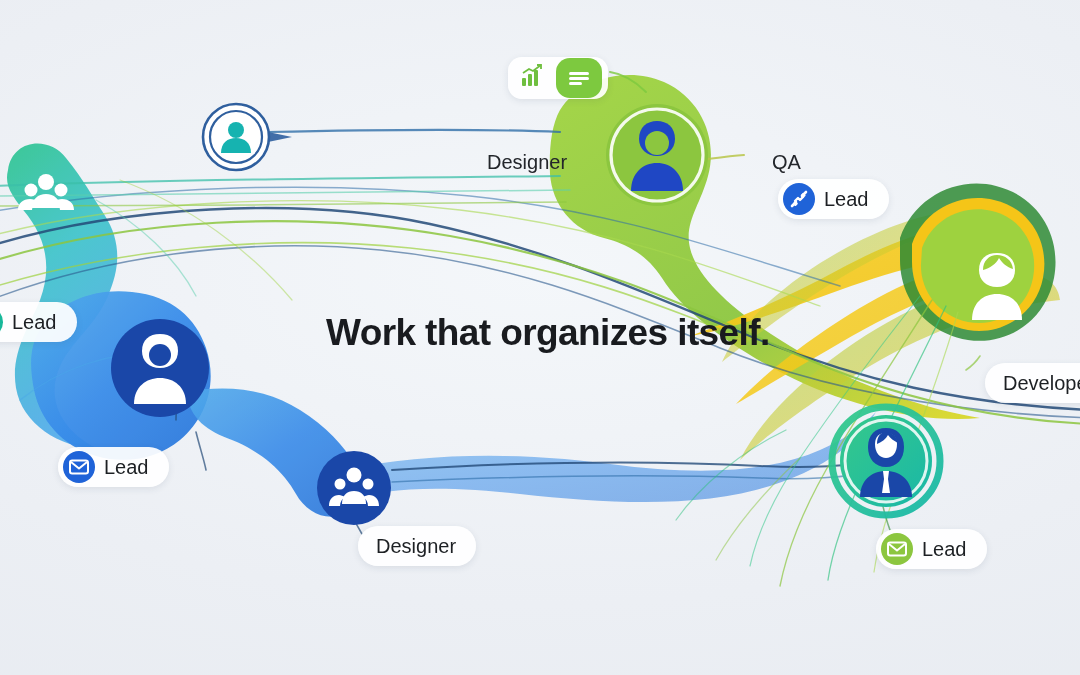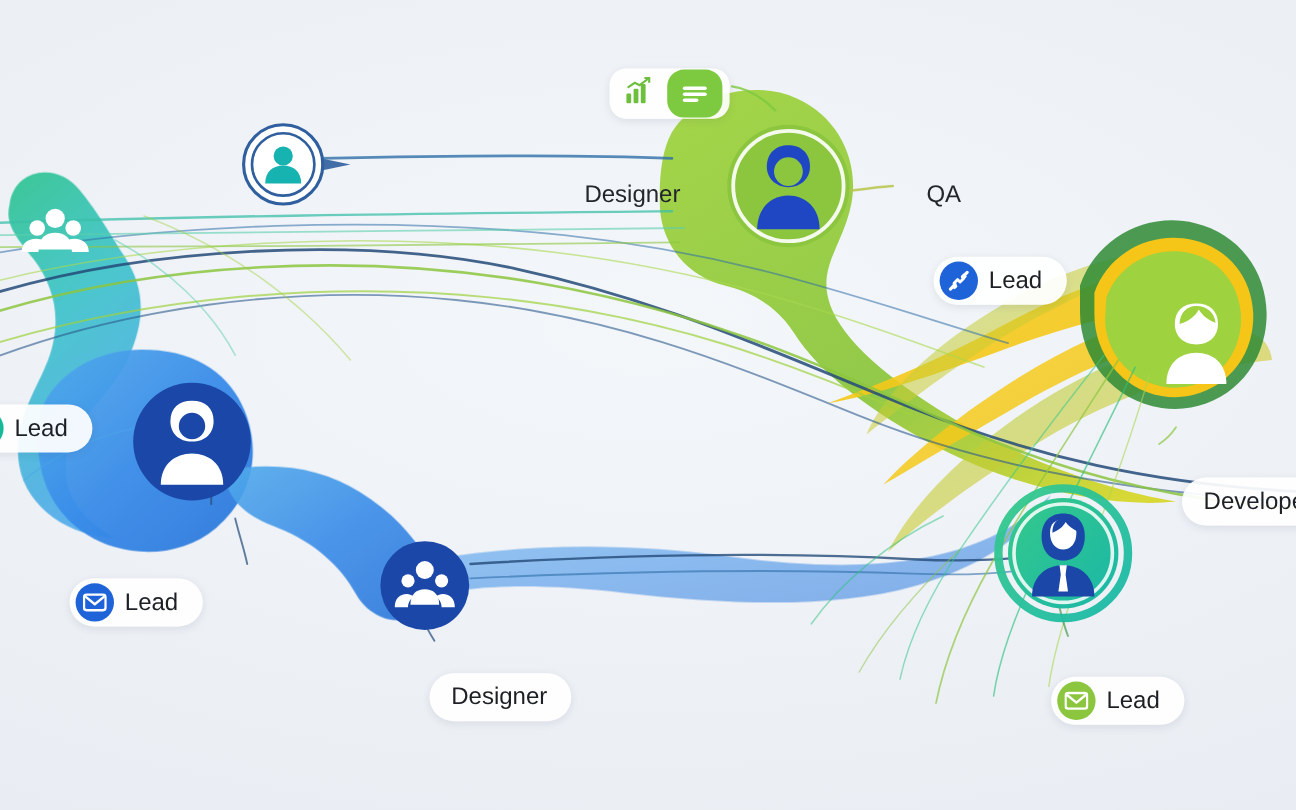--- a/index.html
+++ b/index.html
@@ -49,21 +49,20 @@
     display:flex;
     align-items:center;
     gap:9px;
     height:40px;
     padding:0 20px 0 5px;
     border-radius:22px;
     background:rgba(255,255,255,0.93);
     box-shadow:0 2px 7px rgba(40,60,90,0.10);
     z-index:39;
     white-space:nowrap;
-    margin-top:35px;
   }
   .pill.bare { padding-left:18px; }
   .pill .ptext {
     font-size:20px;
     color:#1d2024;
     line-height:1;
   }
   .pill .pico {
     width:32px; height:32px;
     border-radius:50%;
@@ -303,20 +302,21 @@
   <div class="node" style="left:952px; top:240px;">
     <svg width="90" height="90" viewBox="0 0 90 90">
       <path d="M27,30 C27,19 34,13 45,13 C56,13 63,19 63,30 C63,40 56,47 45,47
                C34,47 27,40 27,30 Z" fill="#ffffff"></path>
       <path d="M45,15 C53,15 60,20 61,29 C55,27 50,23 47,18 C44,24 38,28 31,30
                C31,21 37,15 45,15 Z" fill="#9ed23f"></path>
       <path d="M20,80 C20,63 31,54 45,54 C59,54 70,63 70,80 Z" fill="#ffffff"></path>
     </svg>
   </div>
 
+  <div class="headline">Work that organizes itself.</div>
 
   <div class="plainlabel" style="left:487px; top:151px;">Designer</div>
   <div class="plainlabel" style="left:772px; top:151px;">QA</div>
 
   <div class="chipgroup" style="left:508px; top:57px;">
     <span class="pico" style="width:28px;height:28px;">
       <svg width="24" height="24" viewBox="0 0 24 24">
         <rect x="2" y="14" width="4" height="8" rx="1" fill="#6fbf3f"></rect>
         <rect x="8" y="10" width="4" height="12" rx="1" fill="#6fbf3f"></rect>
         <rect x="14" y="6" width="4" height="16" rx="1" fill="#6fbf3f"></rect>

